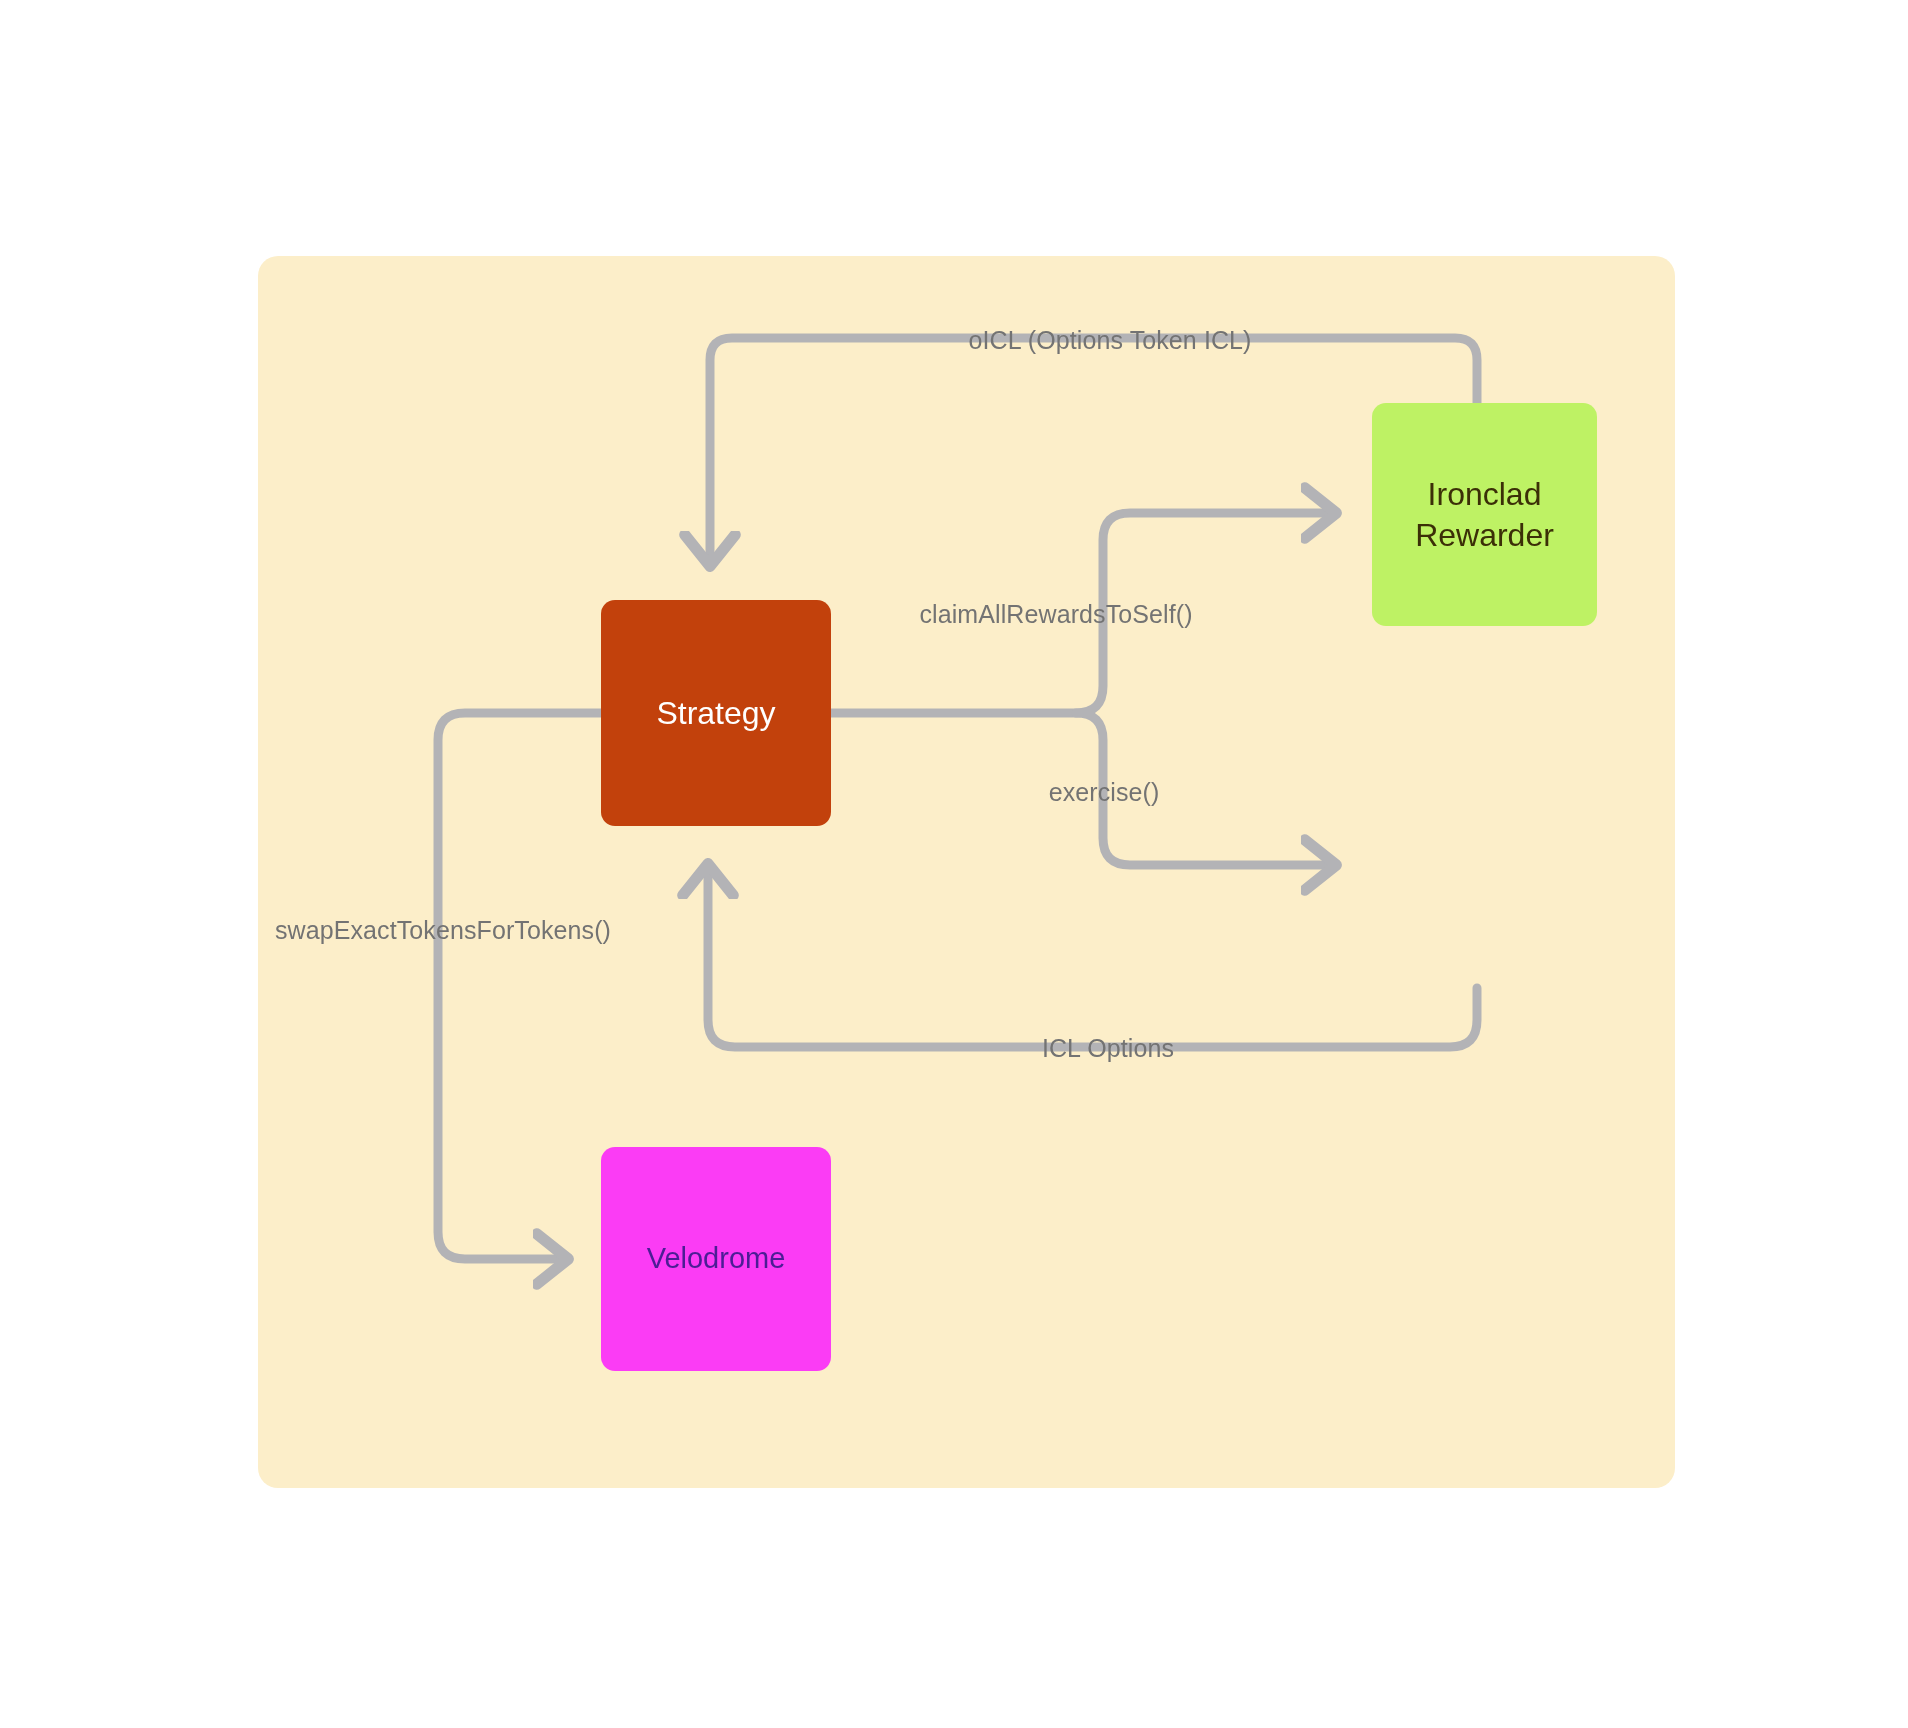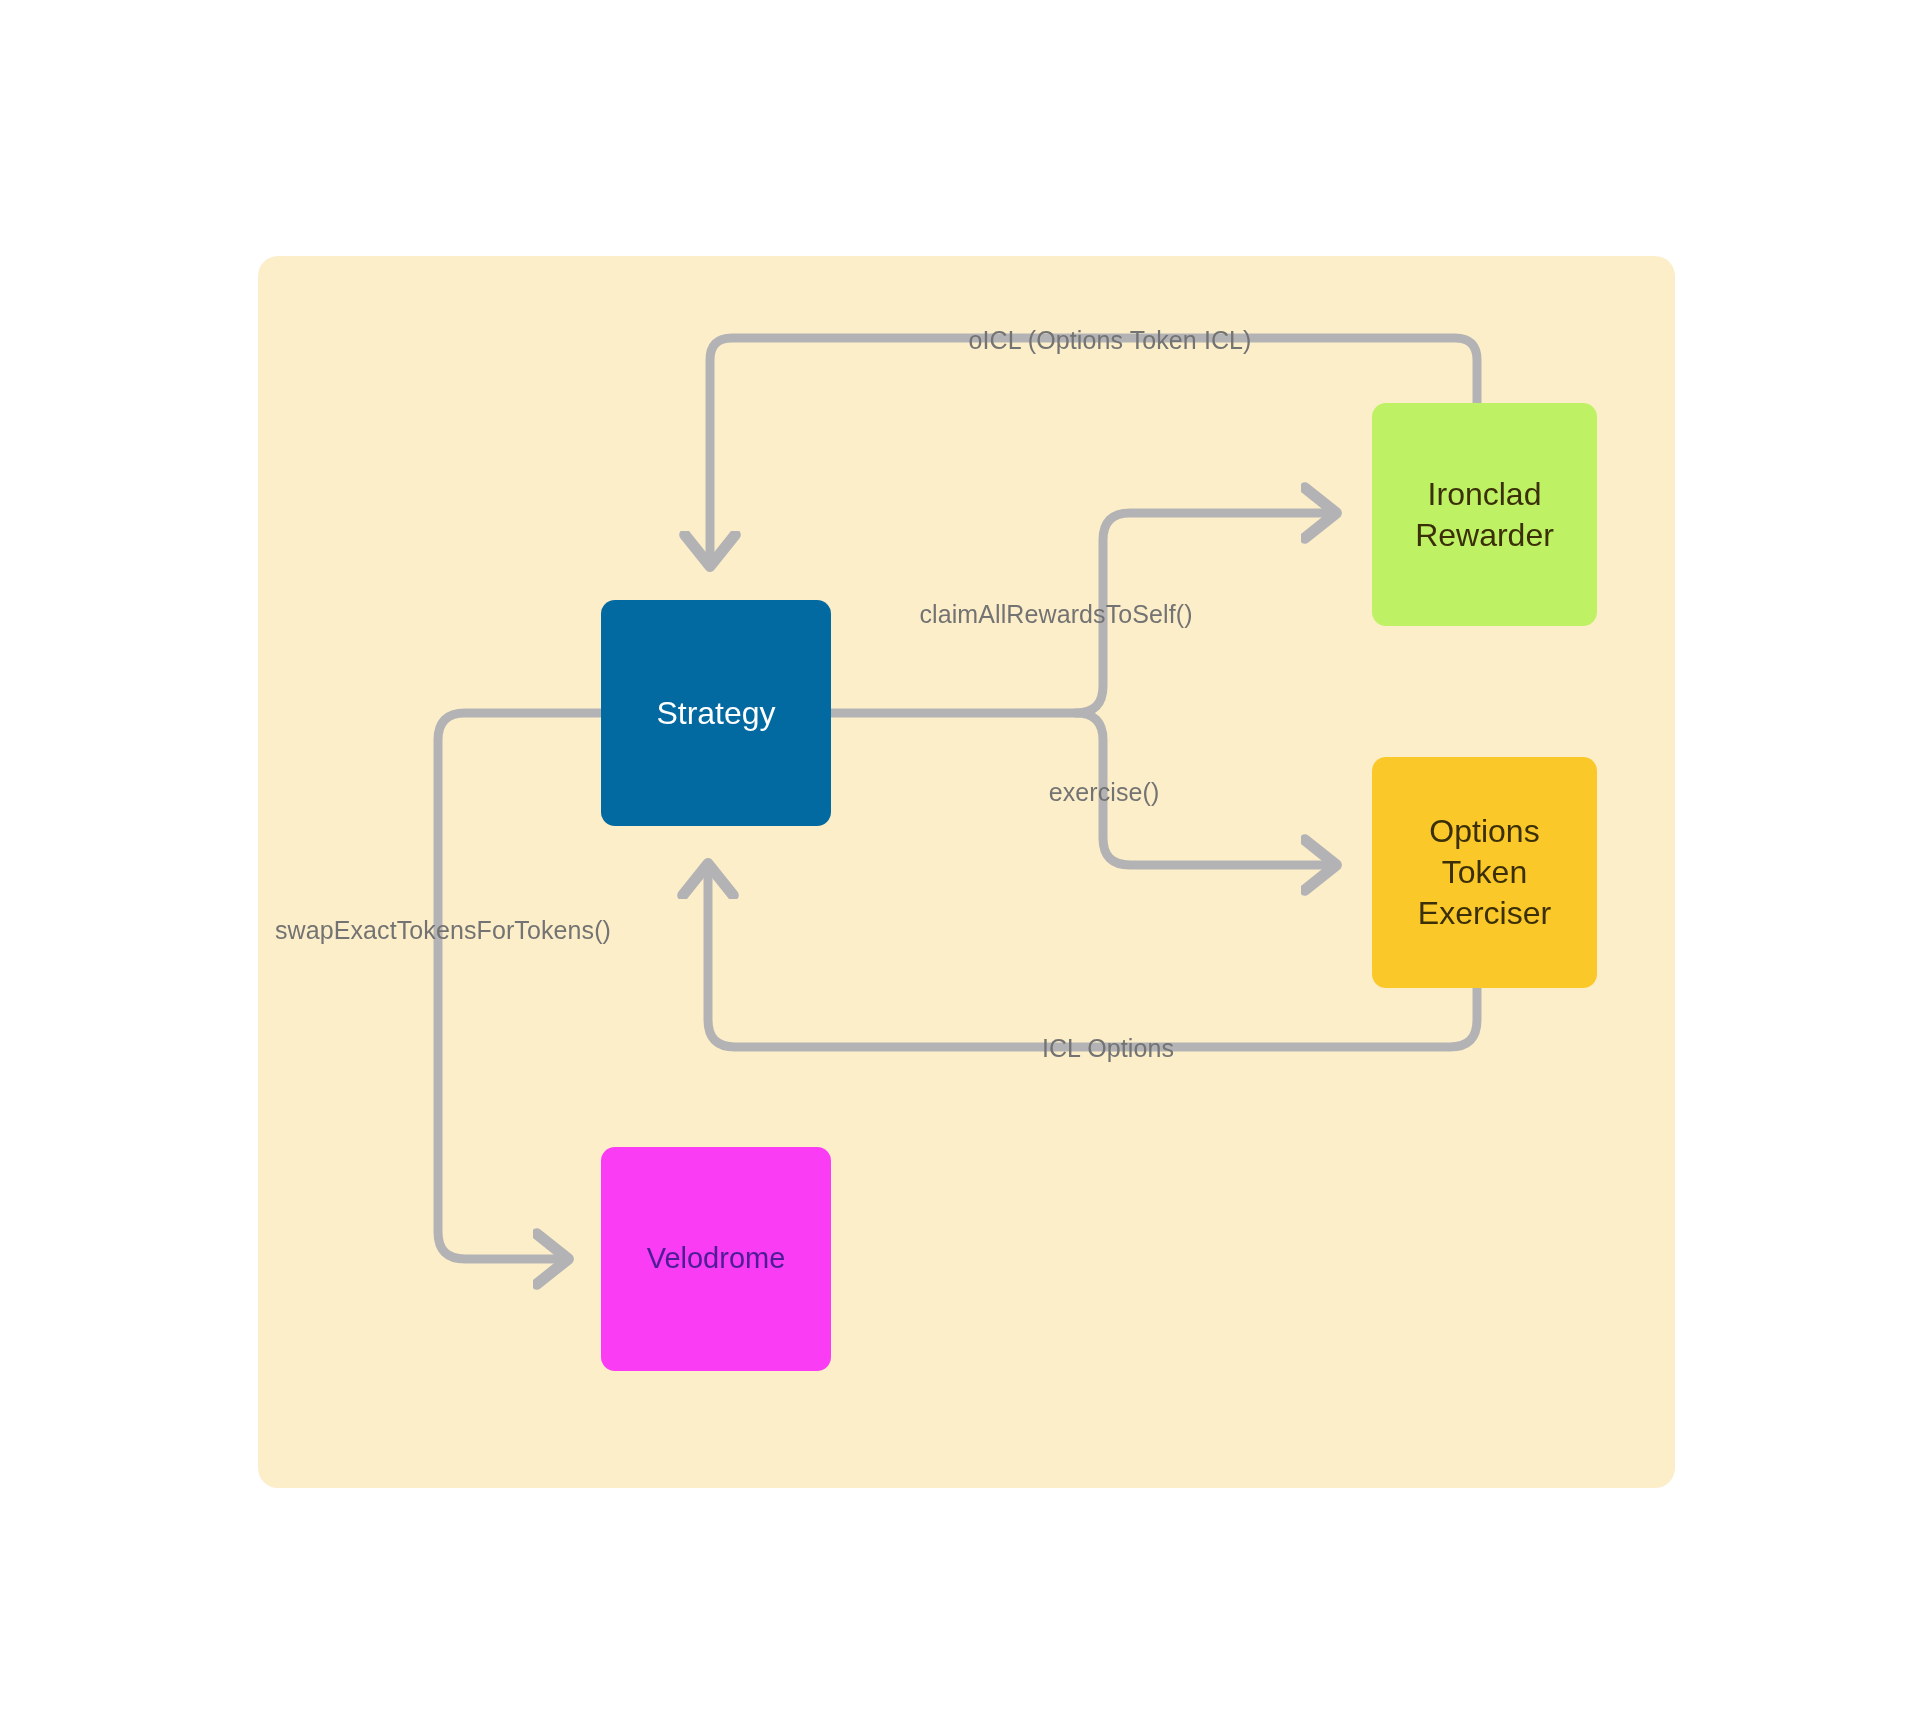--- a/index.html
+++ b/index.html
@@ -43,21 +43,21 @@
   .edge-label {
     position: absolute;
     font-size: 25px;
     color: #737373;
     white-space: nowrap;
     transform: translate(-50%, -50%);
     letter-spacing: 0.1px;
   }
   #node-strategy {
     left: 601px; top: 600px; width: 230px; height: 226px;
-    background: #0369a1;
+    background: #c2410c;
     color: #ffffff;
     font-size: 32px;
   }
   #node-velodrome {
     left: 601px; top: 1147px; width: 230px; height: 224px;
     background: #fb3cf5;
     color: #4c1d95;
     font-size: 29px;
   }
   #node-ironclad-rewarder {
@@ -107,25 +107,20 @@
 
   <div class="node" id="node-velodrome">
     <span class="node-label">Velodrome</span>
   </div>
 
   <div class="node" id="node-ironclad-rewarder">
     <span class="node-label">Ironclad
 Rewarder</span>
   </div>
 
-  <div class="node" id="node-options-token-exerciser">
-    <span class="node-label">Options
-Token
-Exerciser</span>
-  </div>
 
   <div class="edge-label" style="left:1110px; top:340px;">oICL (Options Token ICL)</div>
 
   <div class="edge-label" style="left:1056px; top:614px;">claimAllRewardsToSelf()</div>
 
   <div class="edge-label" style="left:1104px; top:792px;">exercise()</div>
 
   <div class="edge-label" style="left:1108px; top:1048px;">ICL Options</div>
 
   <div class="edge-label" style="left:443px; top:930px;">swapExactTokensForTokens()</div>

